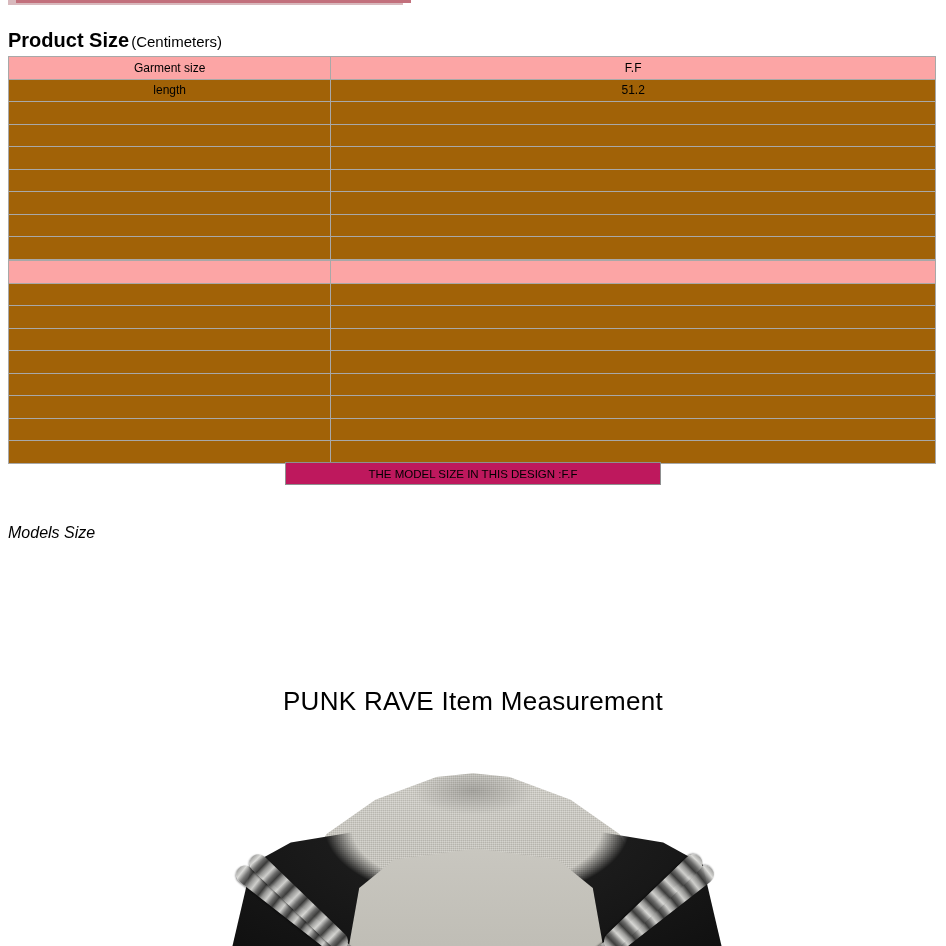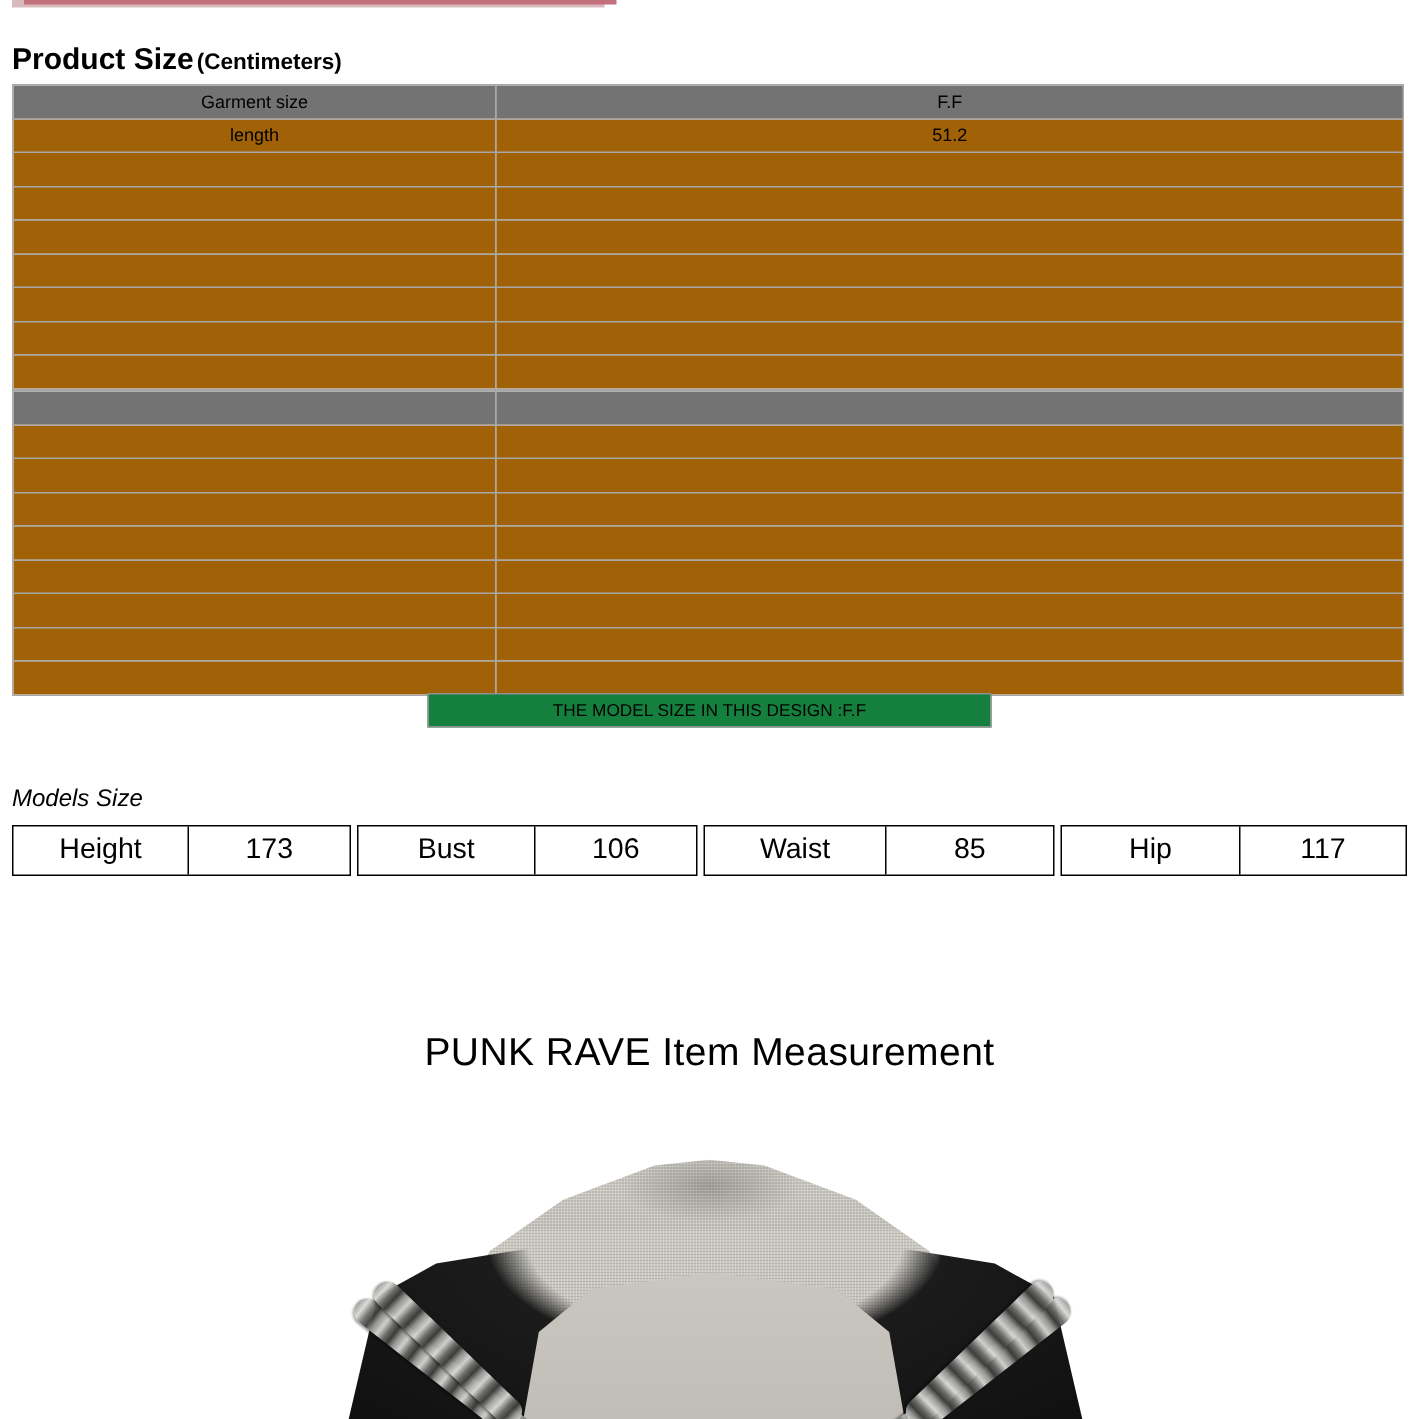--- a/index.html
+++ b/index.html
@@ -47,55 +47,55 @@
     top: 29px;
     white-space: nowrap;
   }
   .product-size-head .title {
     font-size: 20px;
     font-weight: bold;
     letter-spacing: 0px;
   }
   .product-size-head .unit {
     font-size: 15px;
-    font-weight: bold;
+    font-weight: normal;
     margin-left: 2px;
   }
 
   table.size-table {
     position: absolute;
     border-collapse: collapse;
     table-layout: fixed;
     font-size: 12px;
   }
   table.size-table td {
     border: 1px solid #a8a8a8;
     height: 21.5px;
     text-align: center;
     vertical-align: middle;
     padding: 0;
     background: #a16207;
   }
   table.size-table td.header {
-    background: #737373;
+    background: #fca5a5;
     font-size: 12px;
   }
   .col-a { width: 322px; }
   .col-b { width: 604px; }
 
   #table-one { left: 8px; top: 56px; width: 928px; }
   #table-two { left: 8px; top: 260px; width: 928px; }
 
   .model-design-bar {
     position: absolute;
     left: 285px;
     top: 462px;
     width: 374px;
     height: 21px;
-    background: #15803d;
+    background: #be185d;
     border: 1px solid #8f8f8f;
     font-size: 11.5px;
     display: flex;
     align-items: center;
     justify-content: center;
   }
 
   .models-size-label {
     position: absolute;
     left: 8px;
@@ -351,38 +351,20 @@
         <td></td>
         <td></td>
       </tr>
     </tbody>
   </table>
 
   <div class="model-design-bar">THE MODEL SIZE IN THIS DESIGN :F.F</div>
 
   <div class="models-size-label">Models Size</div>
 
-  <div class="models-row">
-    <div class="model-cell mc-height">
-      <div class="k">Height</div>
-      <div class="v">173</div>
-    </div>
-    <div class="model-cell mc-bust">
-      <div class="k">Bust</div>
-      <div class="v">106</div>
-    </div>
-    <div class="model-cell mc-waist">
-      <div class="k">Waist</div>
-      <div class="v">85</div>
-    </div>
-    <div class="model-cell mc-hip">
-      <div class="k">Hip</div>
-      <div class="v">117</div>
-    </div>
-  </div>
 
   <div class="punk-title">PUNK RAVE Item  Measurement</div>
 
   <div class="photo">
     <div class="mannequin">
       <div class="mannequin-texture"></div>
       <div class="neck-shadow"></div>
     </div>
     <div class="collar-black"></div>
     <div class="collar-inner-cut"></div>

